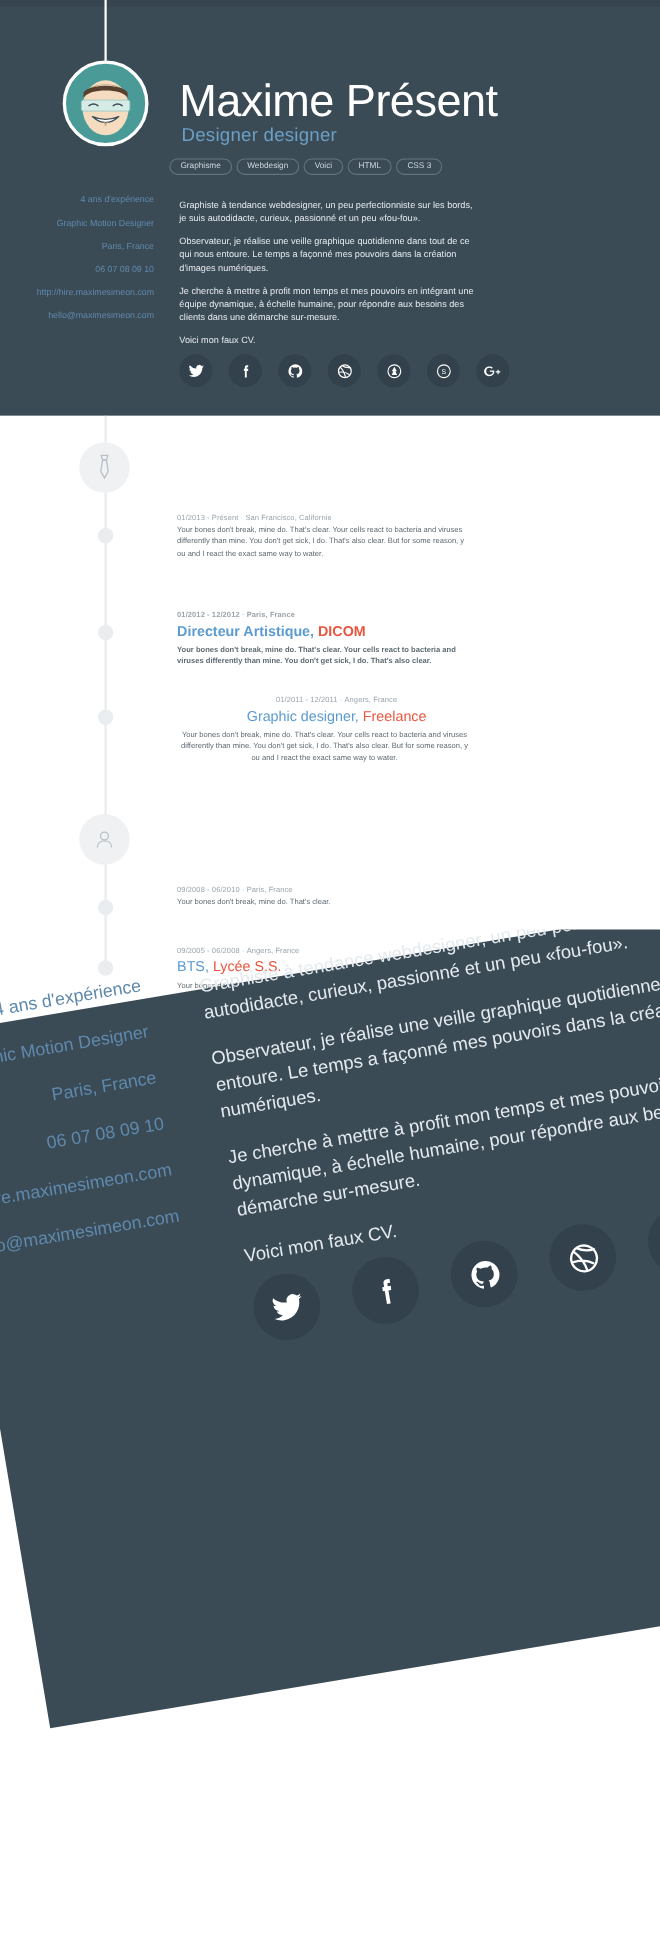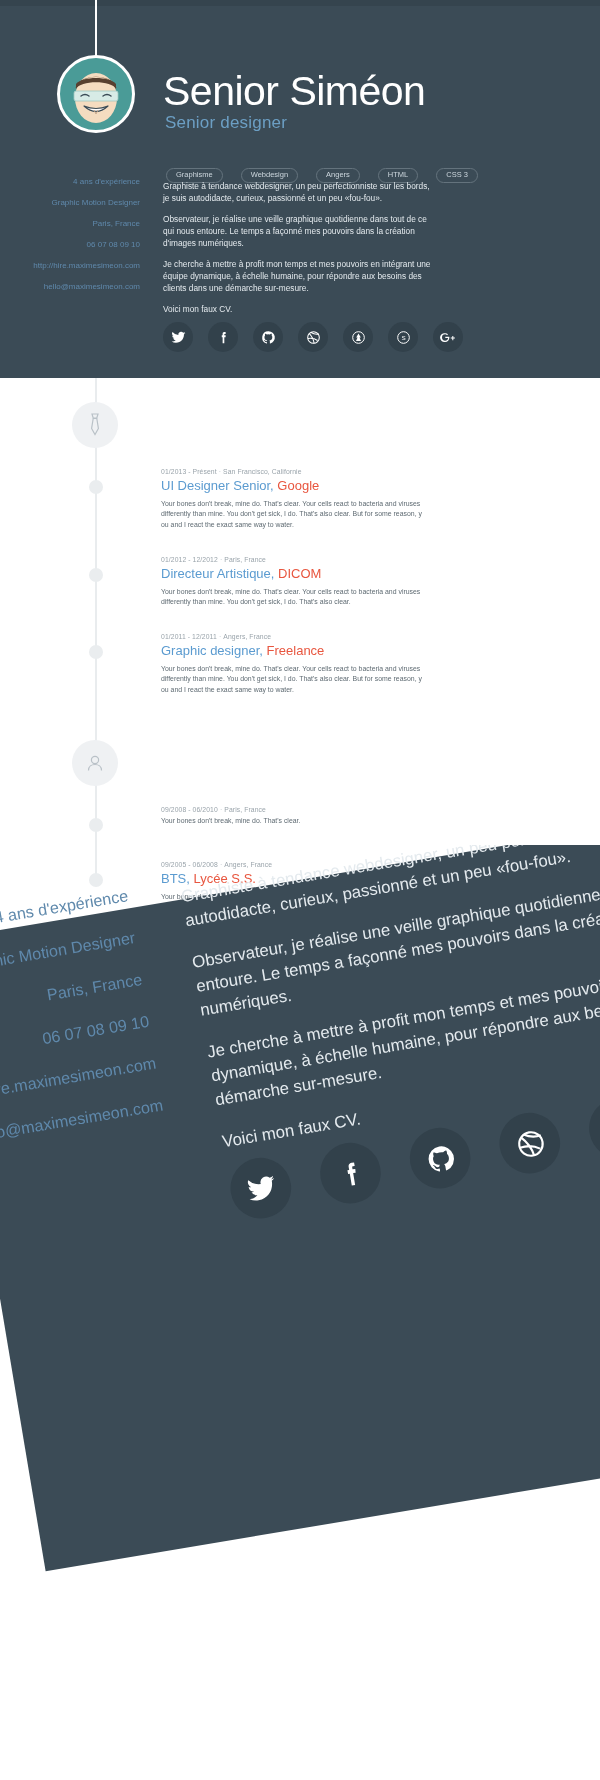--- a/index.html
+++ b/index.html
@@ -31,21 +31,21 @@
   .hero-name {
     position:absolute; left:163px; top:68px;
     font-size:41px; font-weight:400; color:#ffffff; letter-spacing:-0.5px;
     white-space:nowrap;
   }
   .hero-role {
     position:absolute; left:165px; top:113px;
     font-size:17px; color:#6c9fc4; letter-spacing:0.2px;
   }
 
-  .tags { position:absolute; left:166px; top:144px; display:flex; gap:18px;margin-top:24px; }
+  .tags { position:absolute; left:154px; top:144px; display:flex; gap:4px; }
   .tag {
     border:1px solid #64737d; border-radius:11px;
     padding:3px 9px 4px; font-size:7.5px; color:#ccd6dd;
     line-height:1; display:flex; align-items:center; height:15px;
   }
 
   .sidebar {
     position:absolute; left:0px; top:178px; width:140px;
     text-align:right; color:#5f89ac; font-size:8px; line-height:1;
   }
@@ -132,27 +132,27 @@
         <path d="M16 31 C20 22, 52 22, 56 31 L56 26 C50 18, 22 18, 16 26 Z" fill="#58402f"></path>
         <rect x="14" y="33" width="44" height="10" rx="2" fill="#d7ebe6"></rect>
         <rect x="14" y="33" width="44" height="10" rx="2" fill="none" stroke="#9ec9c2" stroke-width="0.8"></rect>
         <path d="M21 38 q4 -3 8 0" stroke="#3b4b56" stroke-width="1.4" fill="none" stroke-linecap="round"></path>
         <path d="M43 38 q4 -3 8 0" stroke="#3b4b56" stroke-width="1.4" fill="none" stroke-linecap="round"></path>
         <path d="M24 48 q12 11 24 0 q-12 5 -24 0 Z" fill="#ffffff" stroke="#3b4b56" stroke-width="1.2" stroke-linejoin="round"></path>
         <path d="M34 52 l2 4 l2 -4" stroke="#c9a98c" stroke-width="1" fill="none"></path>
       </svg>
     </div>
 
-    <div class="hero-name">Senior Siméon</div>
-    <div class="hero-role">Senior designer</div>
+    <div class="hero-name">Maxime Présent</div>
+    <div class="hero-role">Designer designer</div>
 
     <div class="tags">
       <span class="tag">Graphisme</span>
       <span class="tag">Webdesign</span>
-      <span class="tag">Angers</span>
+      <span class="tag">Voici</span>
       <span class="tag">HTML</span>
       <span class="tag">CSS 3</span>
     </div>
 
     <div class="sidebar">
       <div>4 ans d'expérience</div>
       <div>Graphic Motion Designer</div>
       <div>Paris, France</div>
       <div>06 07 08 09 10</div>
       <div class="si-url">http://hire.maximesimeon.com</div>
@@ -217,41 +217,37 @@
         <path d="M8 2 h6 l-1.2 4 h-3.6 Z"></path>
         <path d="M9.2 6.5 h3.6 l1.6 10 -3.4 6 -3.4 -6 Z"></path>
       </svg>
     </div>
 
     <div class="tl-dot" style="top:102px;"></div>
     <div class="entry" style="top:90px;">
       <div class="meta">
         <span>01/2013 - Présent</span><span class="sep">·</span><span>San Francisco, Californie</span>
       </div>
-      <div class="title">
-        <span>UI Designer Senior,</span>
-        <span class="org">Google</span>
-      </div>
       <div class="desc">Your bones don't break, mine do. That's clear. Your cells react to bacteria and viruses differently than mine. You don't get sick, I do. That's also clear. But for some reason, y ou and I react the exact same way to water.</div>
     </div>
 
     <div class="tl-dot" style="top:190px;"></div>
-    <div class="entry" style="top:178px;">
+    <div class="entry" style="top:178px;font-weight:bold;">
       <div class="meta">
         <span>01/2012 - 12/2012</span><span class="sep">·</span><span>Paris, France</span>
       </div>
       <div class="title">
         <span>Directeur Artistique,</span>
         <span class="org">DICOM</span>
       </div>
       <div class="desc">Your bones don't break, mine do. That's clear. Your cells react to bacteria and viruses differently than mine. You don't get sick, I do. That's also clear.</div>
     </div>
 
     <div class="tl-dot" style="top:267px;"></div>
-    <div class="entry" style="top:255px;">
+    <div class="entry" style="top:255px;text-align:center;">
       <div class="meta">
         <span>01/2011 - 12/2011</span><span class="sep">·</span><span>Angers, France</span>
       </div>
       <div class="title">
         <span>Graphic designer,</span>
         <span class="org">Freelance</span>
       </div>
       <div class="desc">Your bones don't break, mine do. That's clear. Your cells react to bacteria and viruses differently than mine. You don't get sick, I do. That's also clear. But for some reason, y ou and I react the exact same way to water.</div>
     </div>
 

